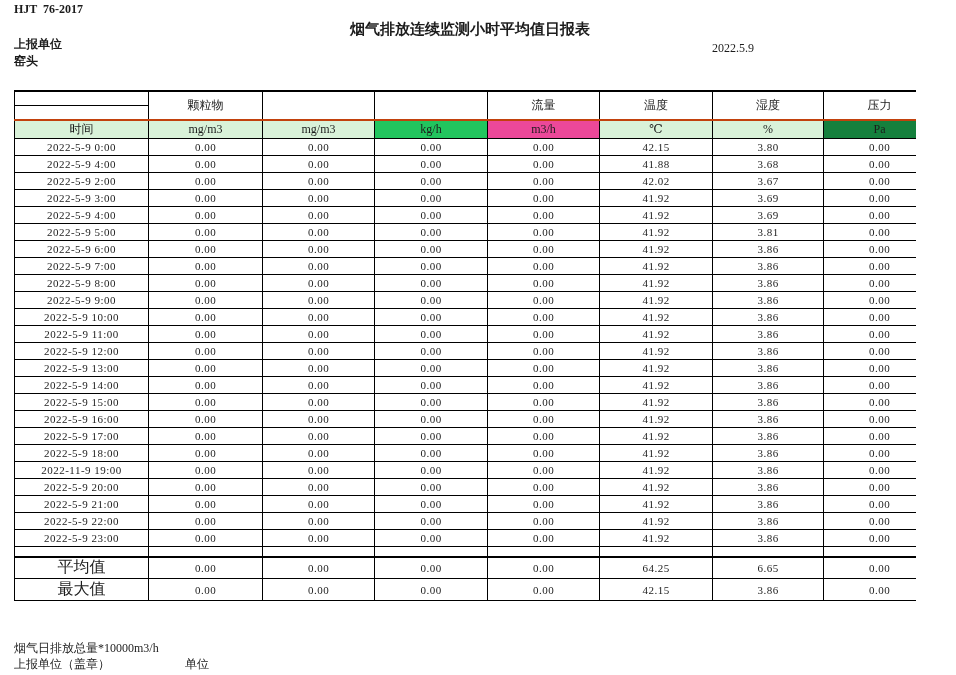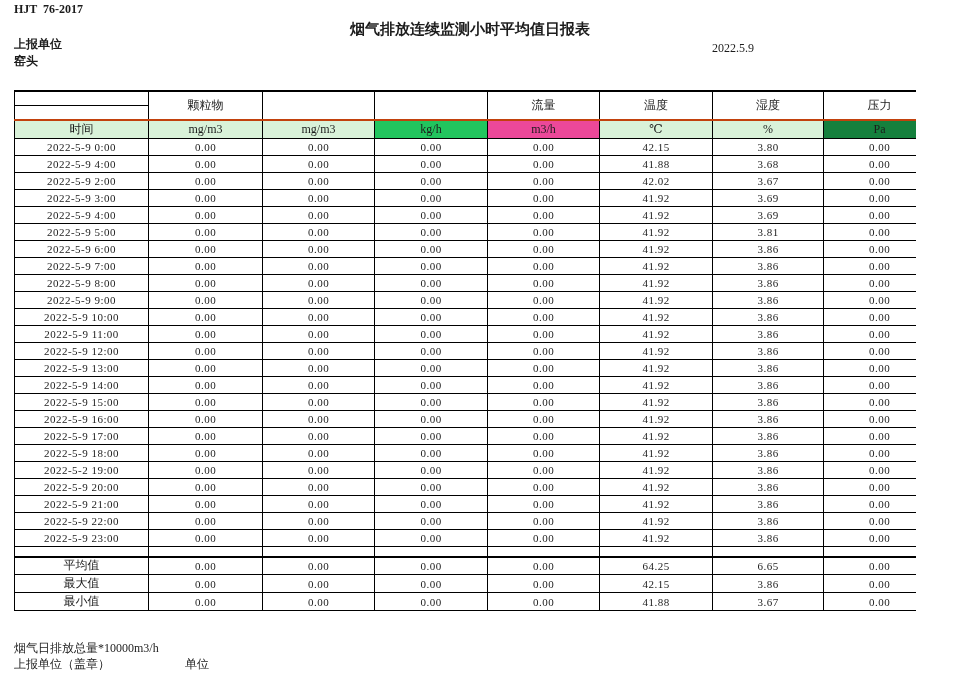--- a/index.html
+++ b/index.html
@@ -18,21 +18,21 @@
   td { border:1px solid #000; text-align:center; vertical-align:middle; padding:0; overflow:hidden; white-space:nowrap; }
 
   .main { position:absolute; left:14px; top:90px; border-top:2px solid #000; }
   .main .hrow td { height:13px; font-size:12px; }
   .unit-row td { border-top:2px solid #c2410c; height:14px; font-size:12px; }
   .data-row td { height:16px; font-size:11px; letter-spacing:0.5px; }
   .empty-row td { height:10px; }
 
   .summary { position:absolute; left:14px; top:556px; }
   .summary td { height:15px; font-size:11px; letter-spacing:0.5px; }
-  .summary td.label-cell { font-size:12px; letter-spacing:0; }
+  .summary td.label-cell { font-size:16px; letter-spacing:0; }
 
   .footnote { position:absolute; left:14px; top:640px; font-size:12px; }
   .report-unit { position:absolute; left:14px; top:656px; font-size:12px; }
   .unit-label { position:absolute; left:185px; top:656px; font-size:12px; }
 </style>
 </head>
 <body>
 
 <div class="page">
   <div class="doc-code">HJT  76-2017</div>
@@ -262,21 +262,21 @@
           <td>2022-5-9 18:00</td>
           <td>0.00</td>
           <td>0.00</td>
           <td>0.00</td>
           <td>0.00</td>
           <td>41.92</td>
           <td>3.86</td>
           <td>0.00</td>
         </tr>
         <tr class="data-row">
-          <td>2022-5-2 19:00</td>
+          <td>2022-11-9 19:00</td>
           <td>0.00</td>
           <td>0.00</td>
           <td>0.00</td>
           <td>0.00</td>
           <td>41.92</td>
           <td>3.86</td>
           <td>0.00</td>
         </tr>
         <tr class="data-row">
           <td>2022-5-9 20:00</td>
@@ -356,29 +356,19 @@
         <tr>
           <td class="label-cell">最大值</td>
           <td>0.00</td>
           <td>0.00</td>
           <td>0.00</td>
           <td>0.00</td>
           <td>42.15</td>
           <td>3.86</td>
           <td>0.00</td>
         </tr>
-        <tr>
-          <td class="label-cell">最小值</td>
-          <td>0.00</td>
-          <td>0.00</td>
-          <td>0.00</td>
-          <td>0.00</td>
-          <td>41.88</td>
-          <td>3.67</td>
-          <td>0.00</td>
-        </tr>
       </tbody>
   </table>
 
   <div class="footnote">烟气日排放总量*10000m3/h</div>
   <div class="report-unit">上报单位（盖章）</div>
   <div class="unit-label">单位</div>
 </div>
 
 </body></html>

